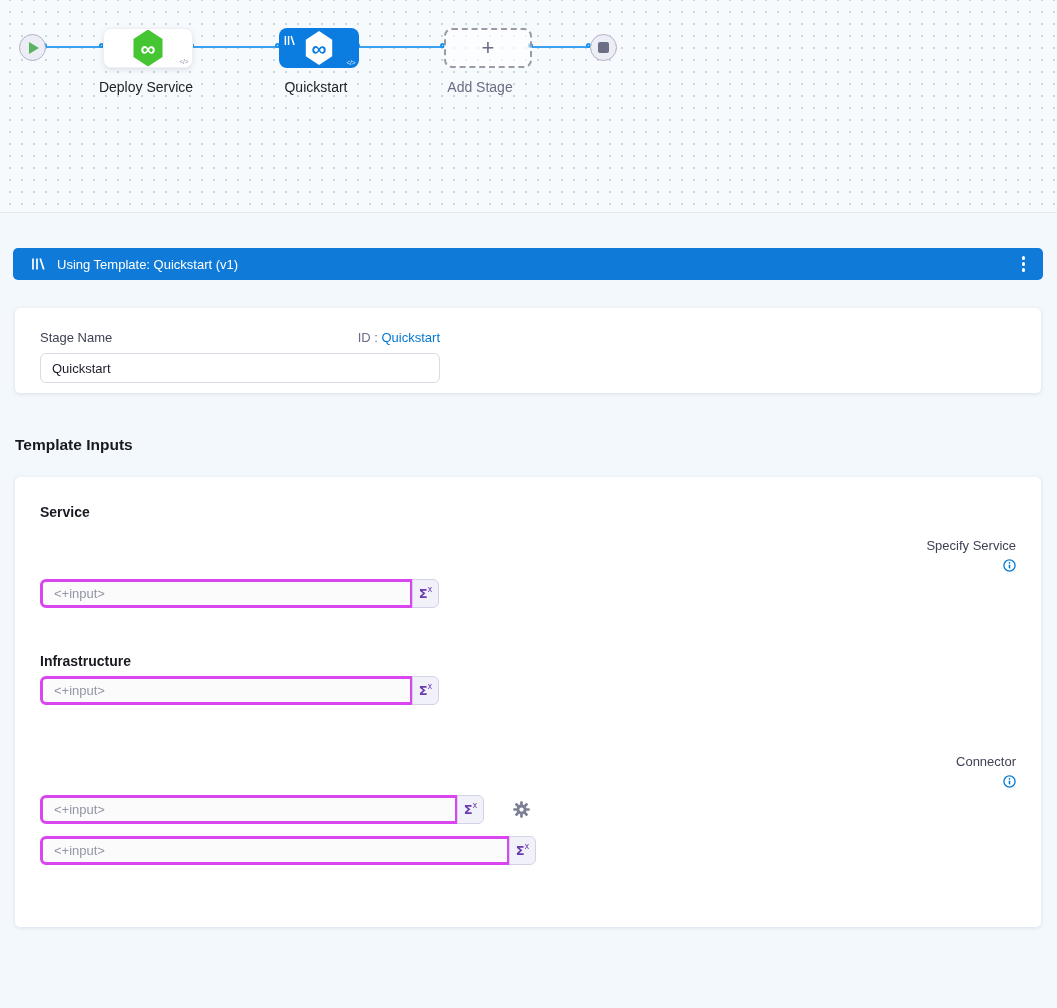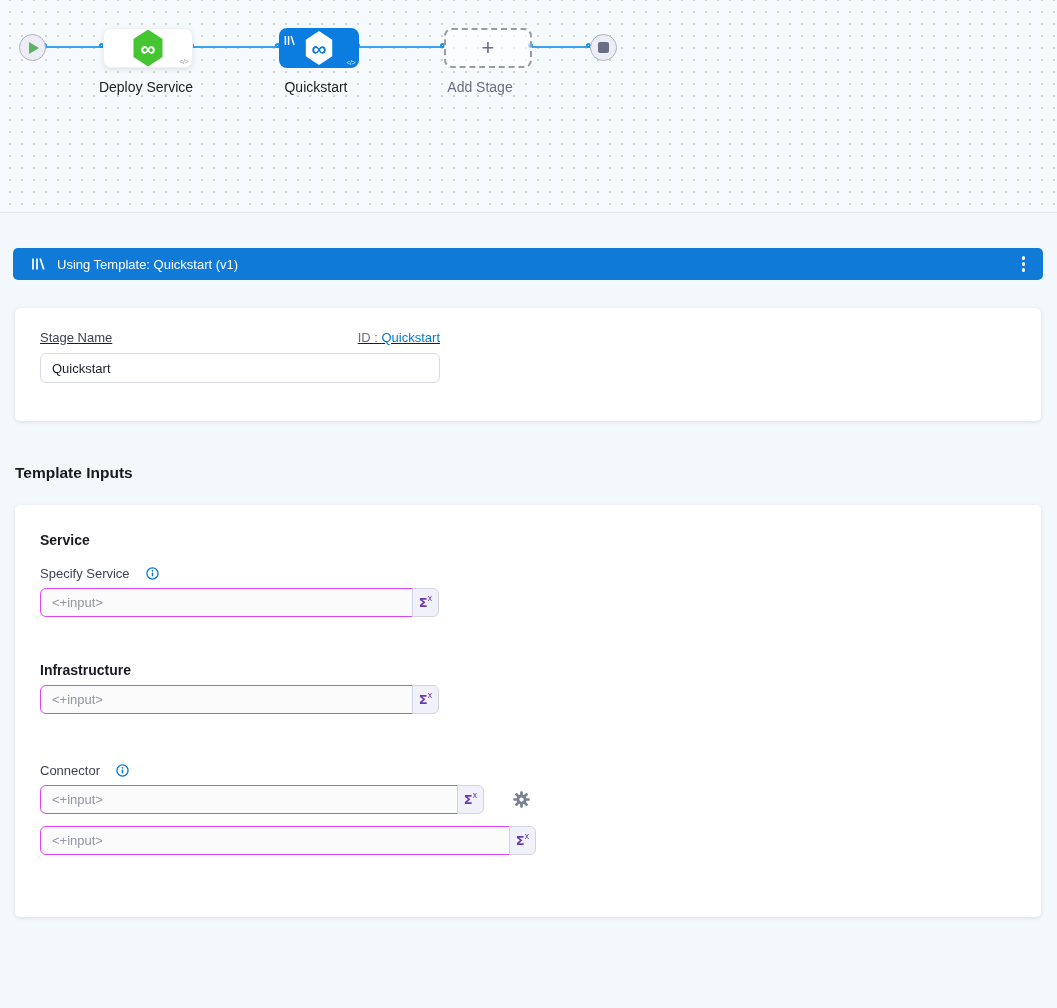--- a/index.html
+++ b/index.html
@@ -86,40 +86,40 @@
   }
   .banner-text { font-size: 13px; margin-left: 12px; flex: 1; }
   .kebab { display: flex; flex-direction: column; gap: 2.5px; padding: 4px 2px; cursor: pointer; }
   .kebab i { width: 3.5px; height: 3.5px; background: #fff; border-radius: 50%; }
 
   
   .card {
     background: #fff; border-radius: 5px; margin: 0 16px 0 15px;
     box-shadow: 0 1px 4px rgba(40,60,90,0.13);
   }
-  .card.stage { margin-top: 28px; height: 113px; padding: 22px 25px 0; text-decoration: underline; }
+  .card.stage { margin-top: 28px; height: 85px; padding: 22px 25px 0; }
   .stage-head { width: 400px; display: flex; justify-content: space-between; align-items: baseline; }
   .field-label { font-size: 13px; font-weight: 500; color: #3f4254; }
   .id-line { font-size: 13px; color: #6b6d85; }
   .id-link { color: #0278d5; text-decoration: none; }
   .text-input {
     margin-top: 8px; width: 400px; height: 30px; border: 1px solid #d8dae6; border-radius: 6px;
     padding: 0 11px; font-size: 13px; color: #1c1c28; background: #fff;
     font-family: "Liberation Sans", sans-serif; outline: none;
   }
 
   .section-title { margin: 43px 0 0 15px; font-size: 15.5px; font-weight: 700; color: #191922; }
 
   .card.inputs { margin-top: 23px; padding: 27px 25px 62px; }
   .group-heading { font-size: 14px; font-weight: 700; color: #191922; }
   .fld { margin-top: 0; }
-  .fld-label-row { display: flex; align-items: center; gap: 16px; margin-top: 18px; }
+  .fld-label-row { display: flex; align-items: flex-end; gap: 6px; margin-top: 18px; flex-direction: column; }
   .input-row { display: flex; align-items: center; margin-top: 7px; }
   .rt-input {
-    height: 29px; border: 1px solid #d946ef; border-radius: 6px 0 0 6px; background: #fbfbfc;
+    height: 29px; border: 3px solid #d946ef; border-radius: 6px 0 0 6px; background: #fbfbfc;
     padding: 0 11px; font-size: 13px; color: #1c1c28; outline: none;
     font-family: "Liberation Sans", sans-serif;
   }
   .rt-input::placeholder, .text-input::placeholder { color: #9296a5; opacity: 1; }
   .rt-input.w1 { width: 373px; }
   .rt-input.w3 { width: 418px; }
   .rt-input.w4 { width: 470px; }
   .sigma-btn {
     margin-left: -1px; width: 27px; height: 29px; flex: 0 0 27px;
     background: #f1f1f9; border: 1px solid #d3d3e8; border-radius: 0 6px 6px 0;

